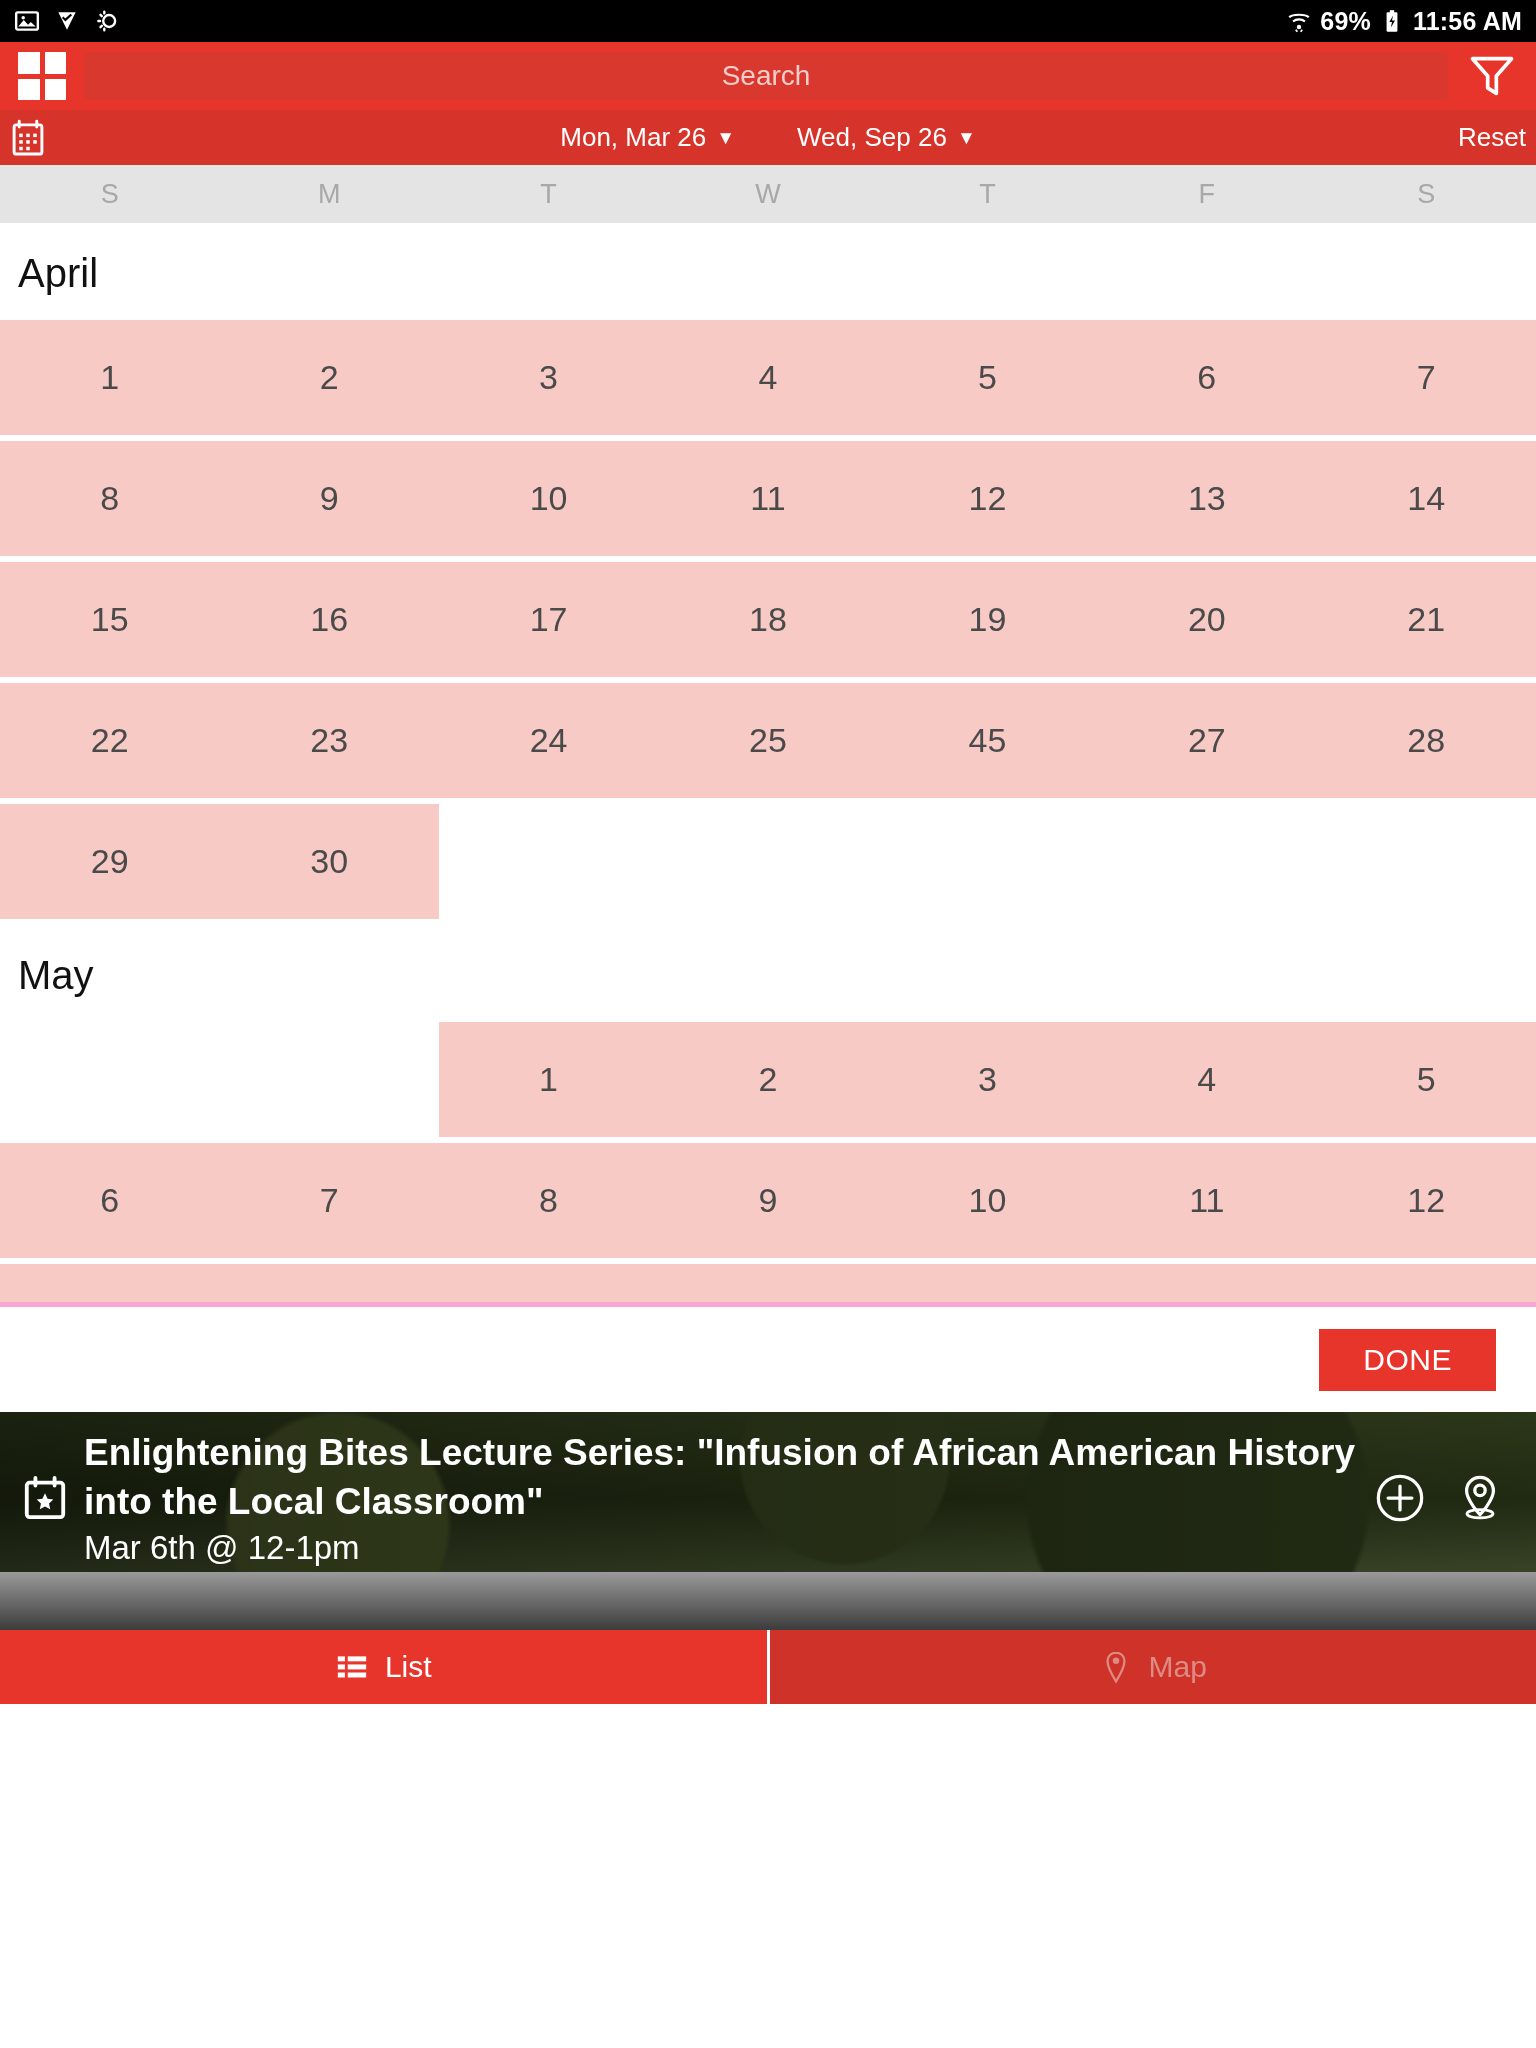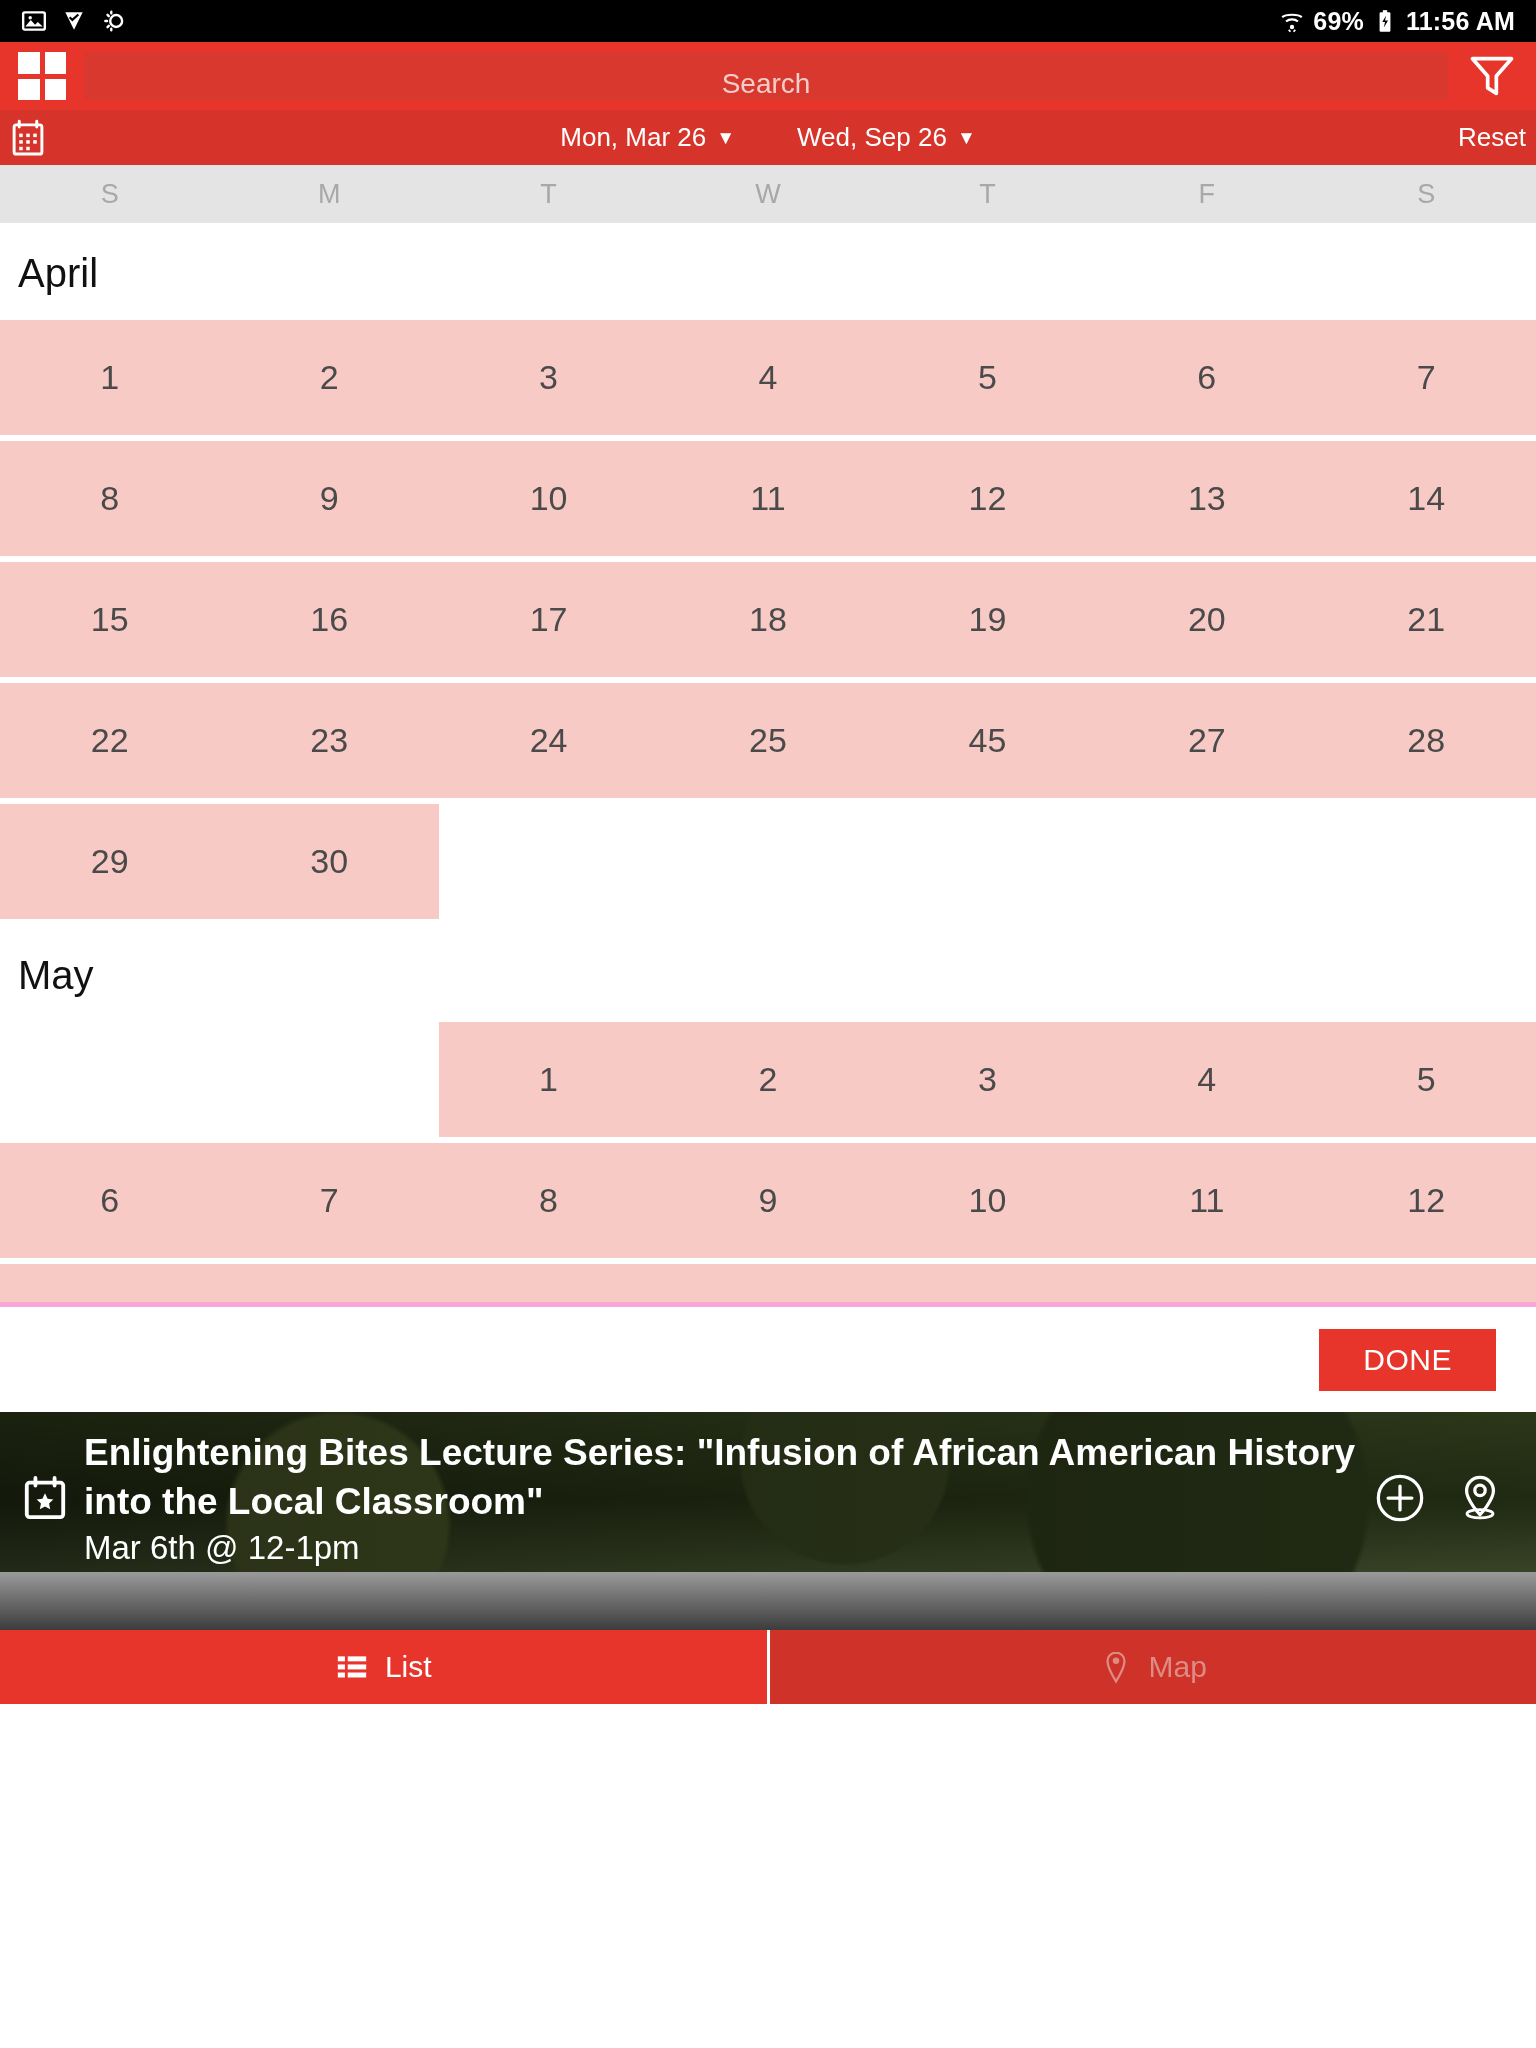--- a/index.html
+++ b/index.html
@@ -7,37 +7,37 @@
     width:1536px; height:2048px;
     background:#fff;
     font-family:"Liberation Sans", sans-serif;
     overflow:hidden;
   }
 
   
   .statusbar{
     height:42px; background:#000; color:#fff;
     display:flex; align-items:center; justify-content:space-between;
-    padding:0 21px;
+    padding:0 14px;
   }
   .sb-left{ display:flex; align-items:center; gap:14px; }
   .sb-right{ display:flex; align-items:center; gap:8px; font-size:25px; font-weight:600; letter-spacing:.2px;}
   .sb-ico{ width:26px; height:26px; display:block; }
 
   
   .topbar{
     height:68px; background:#e8352b;
     display:flex; align-items:center; padding:0 18px; gap:18px;
   }
   .grid-icon{ width:48px; height:48px; display:grid;
     grid-template-columns:1fr 1fr; grid-template-rows:1fr 1fr; gap:5px; flex:0 0 auto;}
   .grid-icon i{ background:#fff; display:block; }
   .searchbox{
     flex:1 1 auto; height:48px; background:#d9382e;
-    border-radius:4px; display:flex; align-items:flex-end; justify-content:center;
+    border-radius:4px; display:flex; align-items:center; justify-content:center;
   }
   .searchbox span{ color:#f3cdc9; font-size:28px; }
   .filter-icon{ width:52px; height:52px; flex:0 0 auto; }
 
   
   .datebar{
     height:55px; background:#d6342a; color:#fff;
     display:flex; align-items:center; position:relative; padding:0 10px;
   }
   .cal-icon{ width:36px; height:38px; flex:0 0 auto; }

